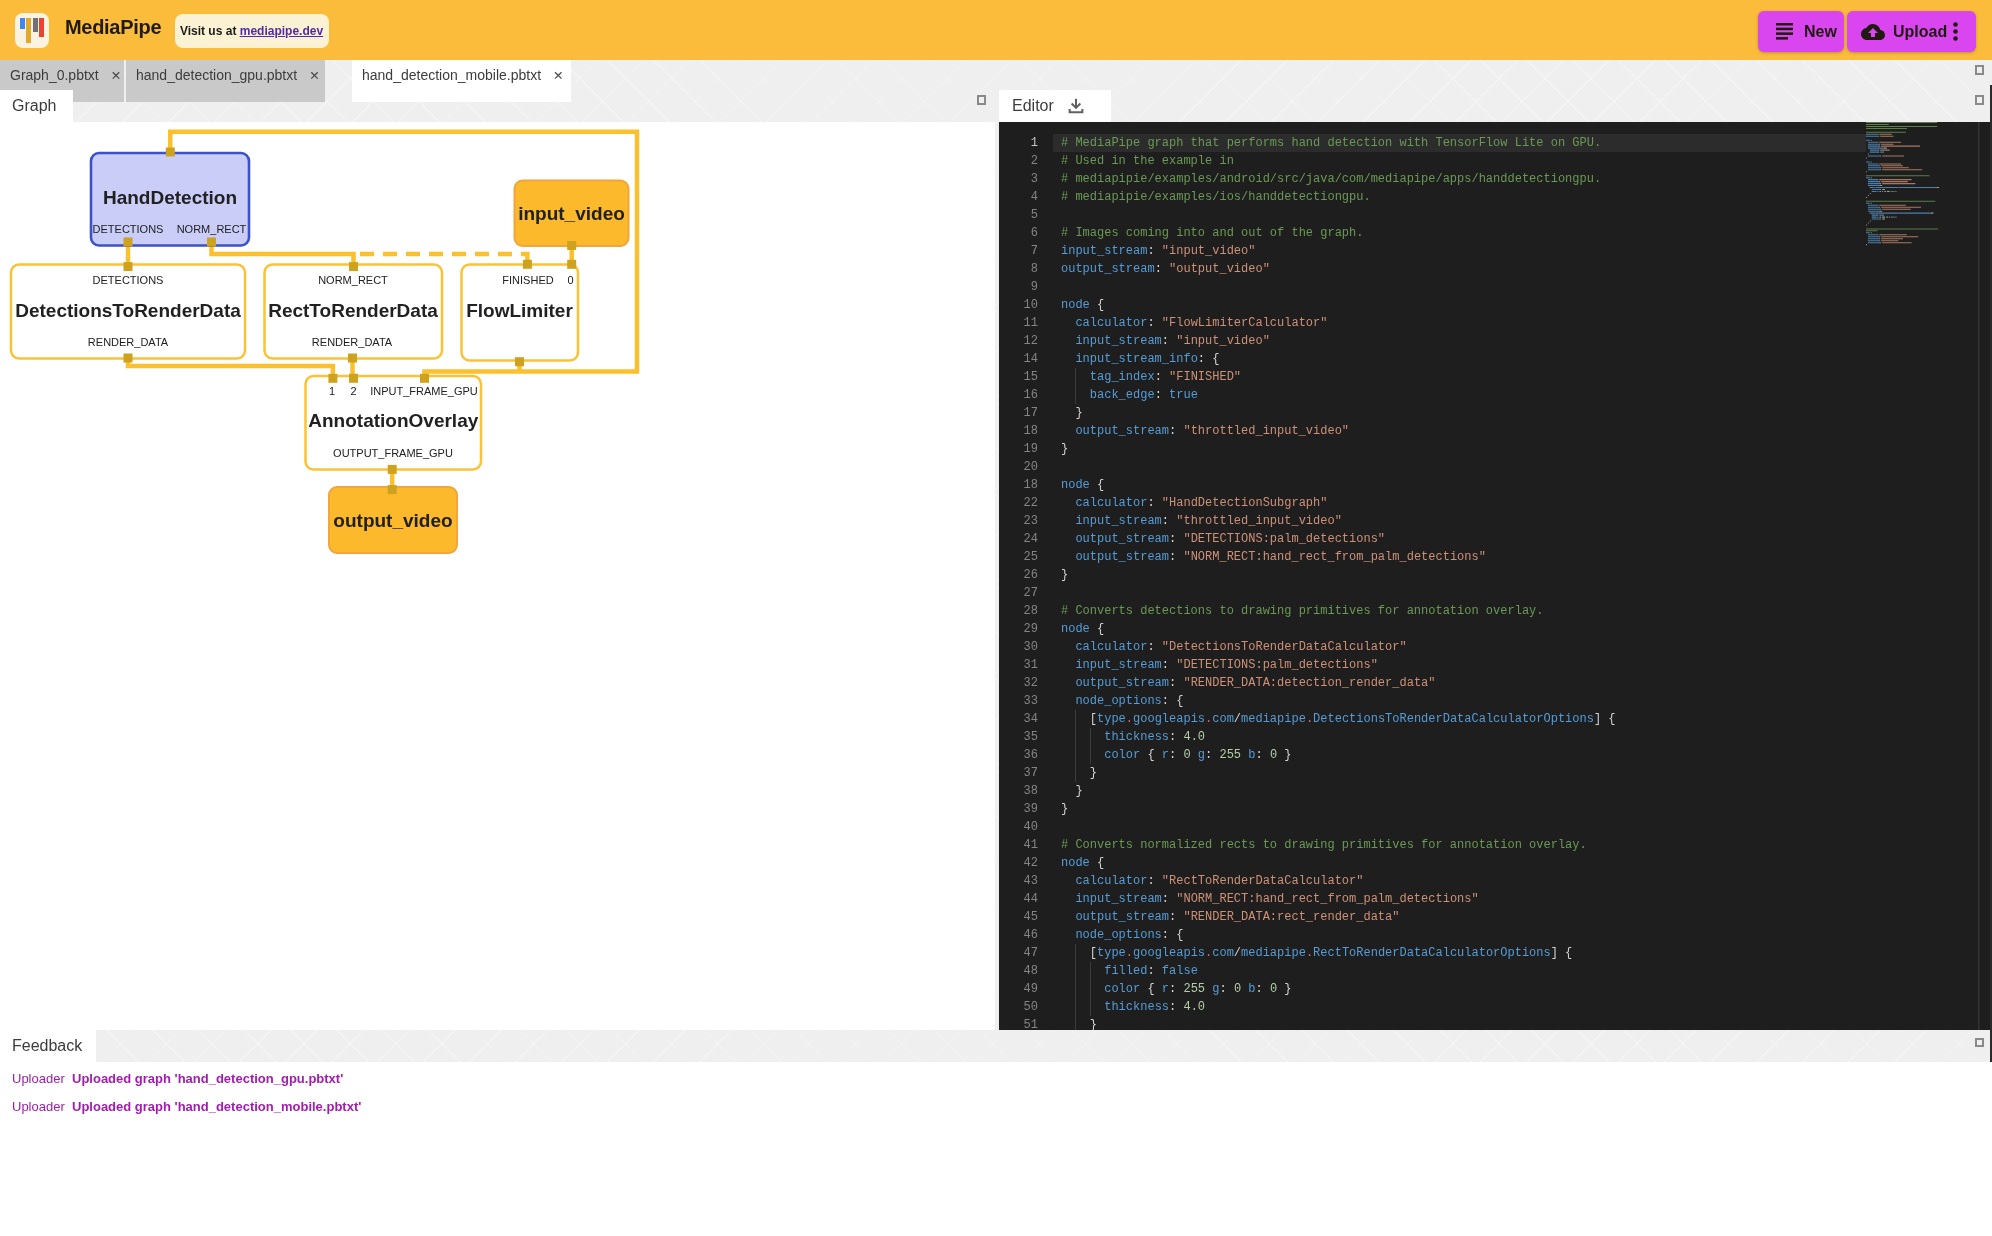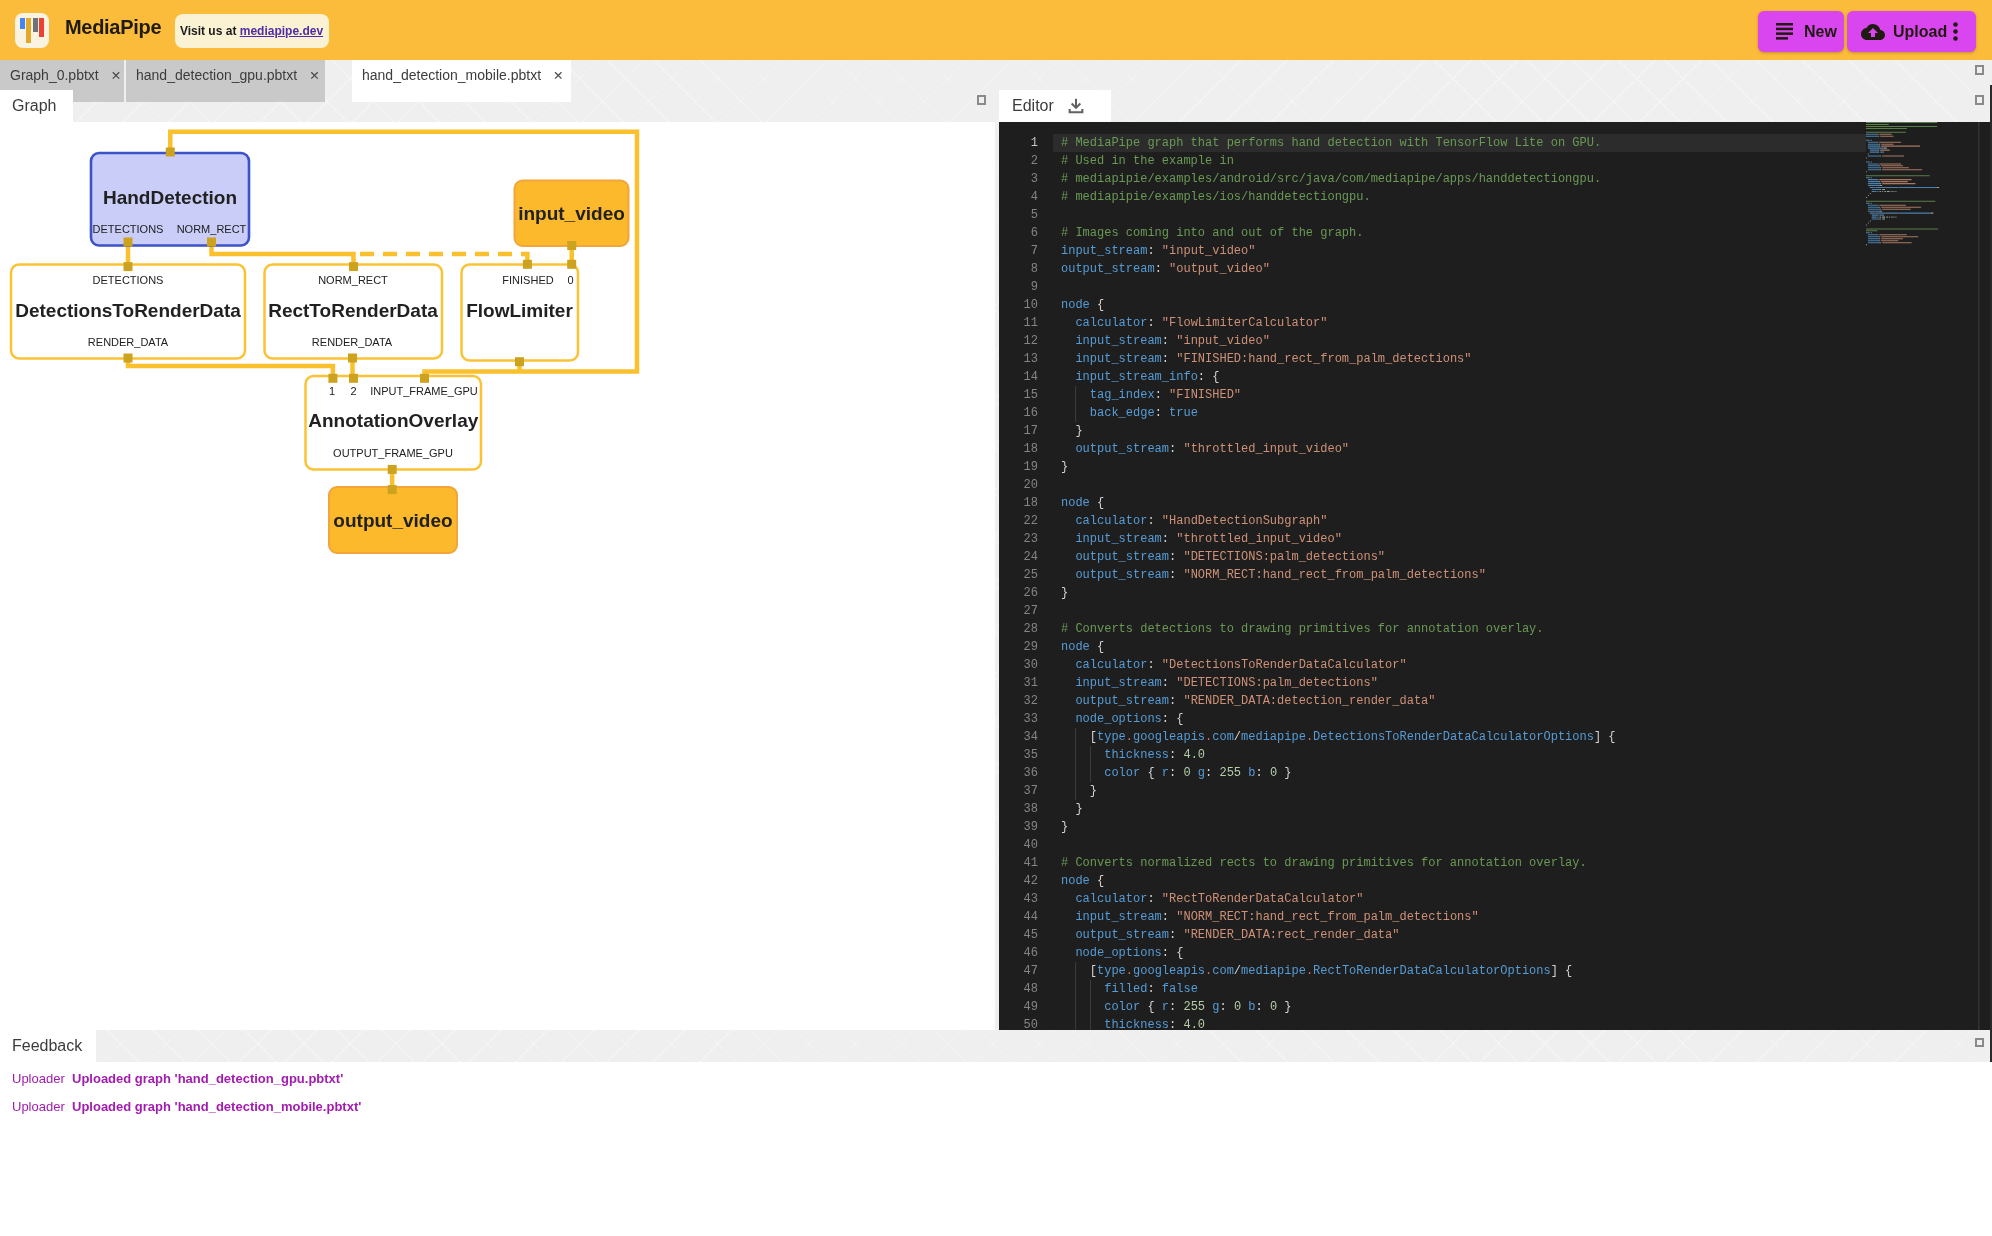--- a/index.html
+++ b/index.html
@@ -174,21 +174,20 @@
 <div class="cl"><span class="ln">3</span><span class="ct"><i class="cm"># mediapipie/examples/android/src/java/com/mediapipe/apps/handdetectiongpu.</i></span></div>
 <div class="cl"><span class="ln">4</span><span class="ct"><i class="cm"># mediapipie/examples/ios/handdetectiongpu.</i></span></div>
 <div class="cl"><span class="ln">5</span><span class="ct"></span></div>
 <div class="cl"><span class="ln">6</span><span class="ct"><i class="cm"># Images coming into and out of the graph.</i></span></div>
 <div class="cl"><span class="ln">7</span><span class="ct"><i class="ky">input_stream</i><i class="pu">: </i><i class="st">"input_video"</i></span></div>
 <div class="cl"><span class="ln">8</span><span class="ct"><i class="ky">output_stream</i><i class="pu">: </i><i class="st">"output_video"</i></span></div>
 <div class="cl"><span class="ln">9</span><span class="ct"></span></div>
 <div class="cl"><span class="ln">10</span><span class="ct"><i class="ky">node</i><i class="pu"> {</i></span></div>
 <div class="cl"><span class="ln">11</span><span class="ct"><i class="pu">  </i><i class="ky">calculator</i><i class="pu">: </i><i class="st">"FlowLimiterCalculator"</i></span></div>
 <div class="cl"><span class="ln">12</span><span class="ct"><i class="pu">  </i><i class="ky">input_stream</i><i class="pu">: </i><i class="st">"input_video"</i></span></div>
-<div class="cl"><span class="ln">13</span><span class="ct"><i class="pu">  </i><i class="ky">input_stream</i><i class="pu">: </i><i class="st">"FINISHED:hand_rect_from_palm_detections"</i></span></div>
 <div class="cl"><span class="ln">14</span><span class="ct"><i class="pu">  </i><i class="ky">input_stream_info</i><i class="pu">: {</i></span></div>
 <div class="cl"><b class="g" style="left:76.4px"></b><span class="ln">15</span><span class="ct"><i class="pu">    </i><i class="ky">tag_index</i><i class="pu">: </i><i class="st">"FINISHED"</i></span></div>
 <div class="cl"><b class="g" style="left:76.4px"></b><span class="ln">16</span><span class="ct"><i class="pu">    </i><i class="ky">back_edge</i><i class="pu">: </i><i class="kw">true</i></span></div>
 <div class="cl"><span class="ln">17</span><span class="ct"><i class="pu">  }</i></span></div>
 <div class="cl"><span class="ln">18</span><span class="ct"><i class="pu">  </i><i class="ky">output_stream</i><i class="pu">: </i><i class="st">"throttled_input_video"</i></span></div>
 <div class="cl"><span class="ln">19</span><span class="ct"><i class="pu">}</i></span></div>
 <div class="cl"><span class="ln">20</span><span class="ct"></span></div>
 <div class="cl"><span class="ln">18</span><span class="ct"><i class="ky">node</i><i class="pu"> {</i></span></div>
 <div class="cl"><span class="ln">22</span><span class="ct"><i class="pu">  </i><i class="ky">calculator</i><i class="pu">: </i><i class="st">"HandDetectionSubgraph"</i></span></div>
 <div class="cl"><span class="ln">23</span><span class="ct"><i class="pu">  </i><i class="ky">input_stream</i><i class="pu">: </i><i class="st">"throttled_input_video"</i></span></div>

